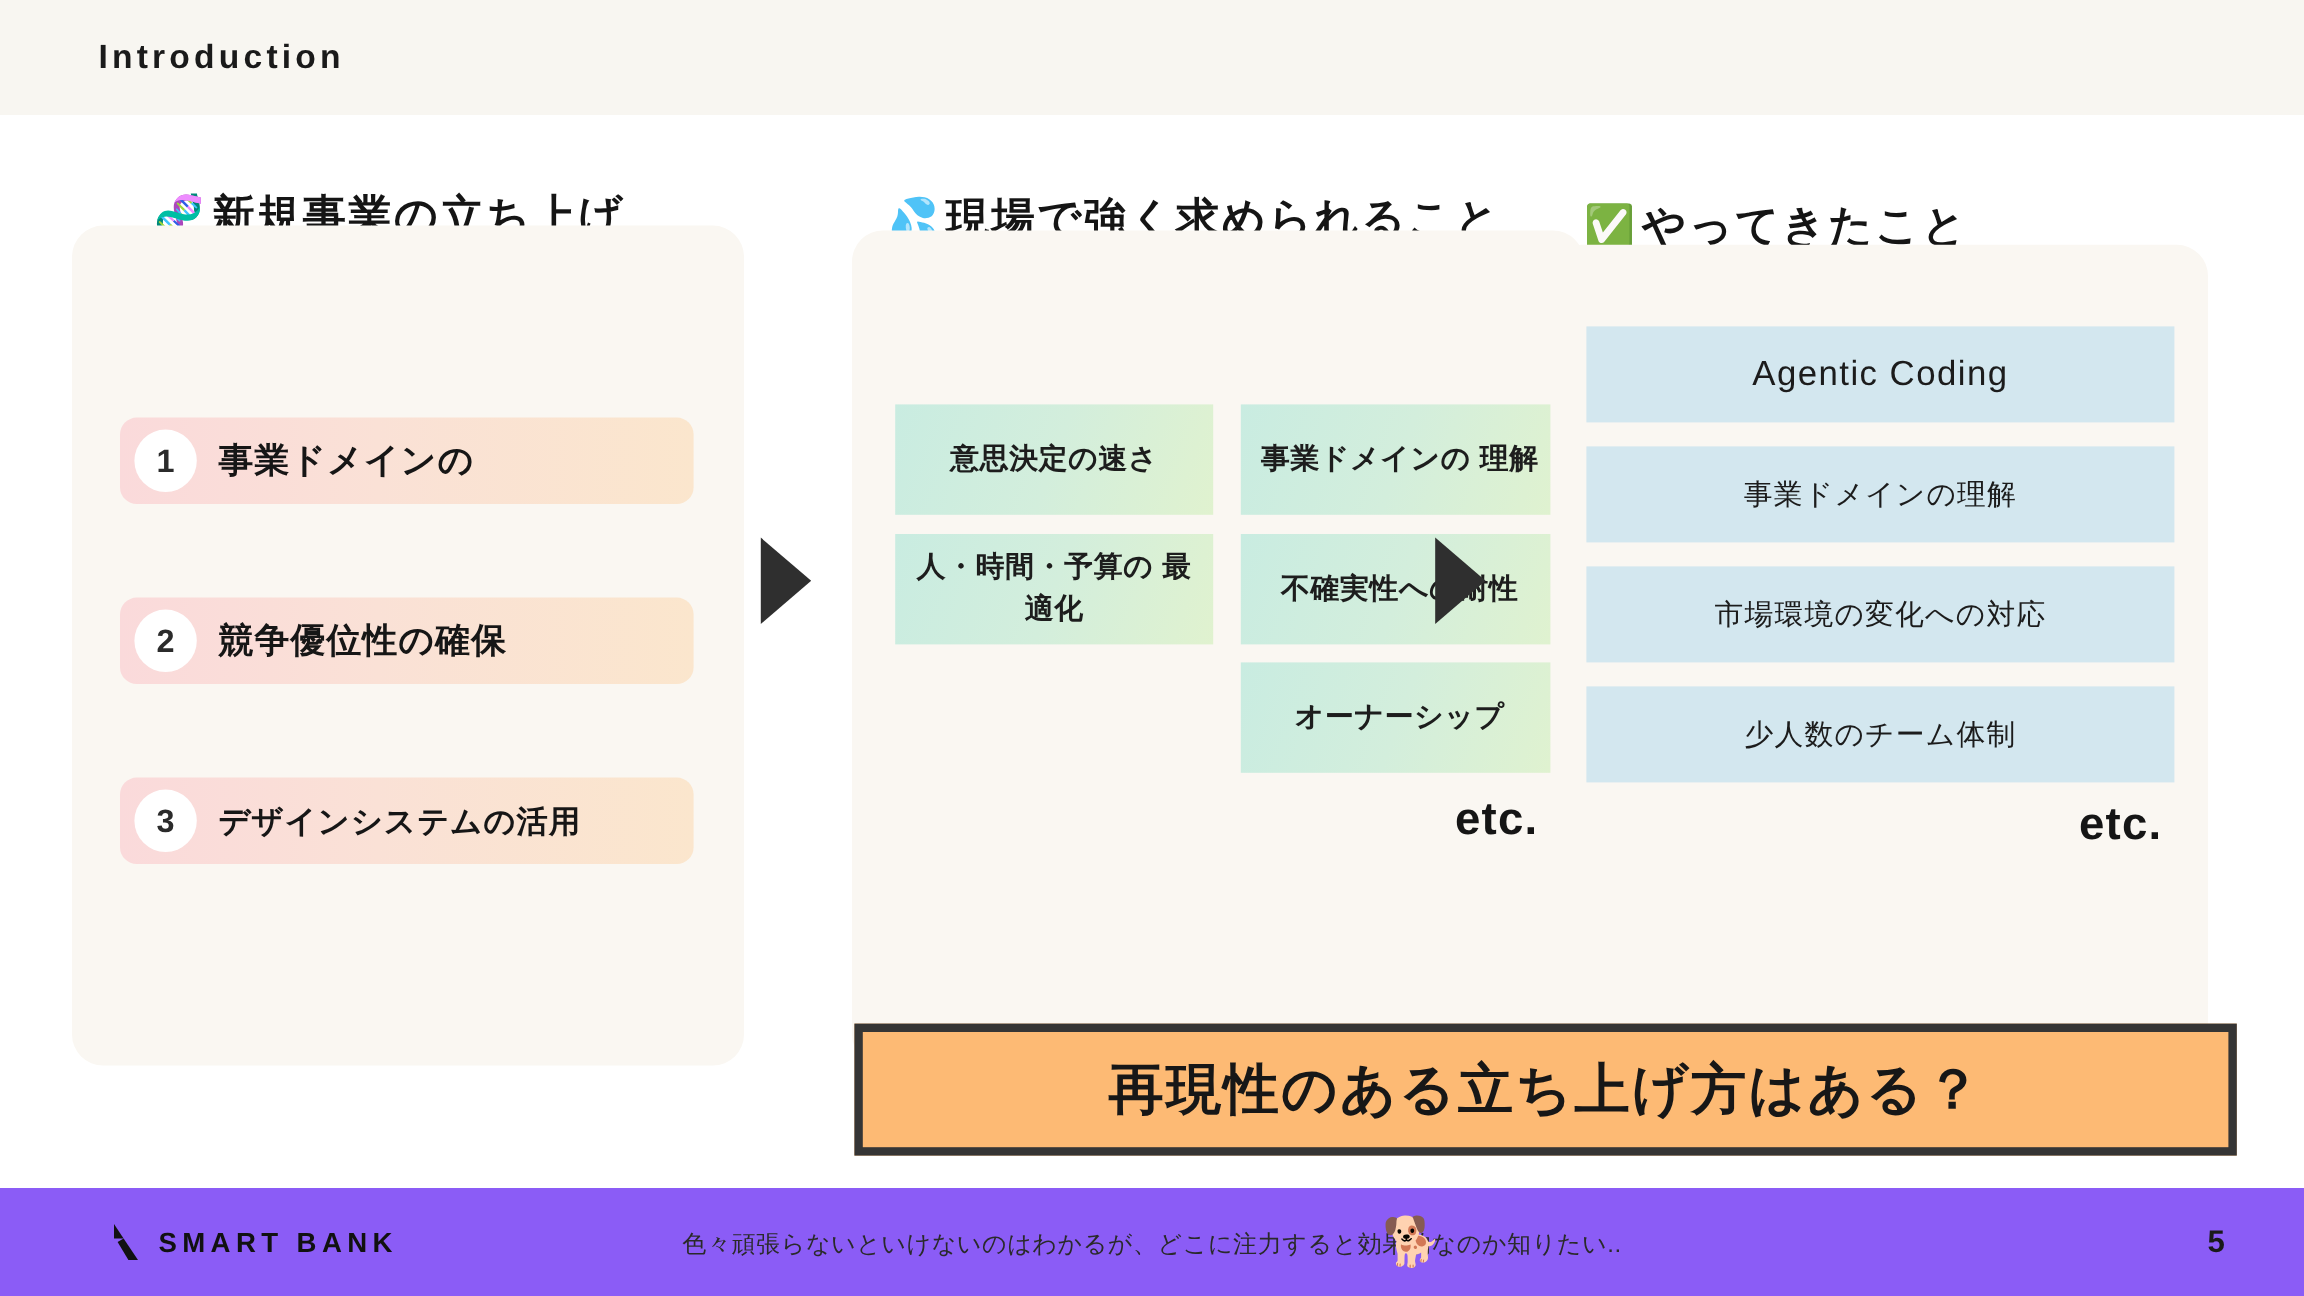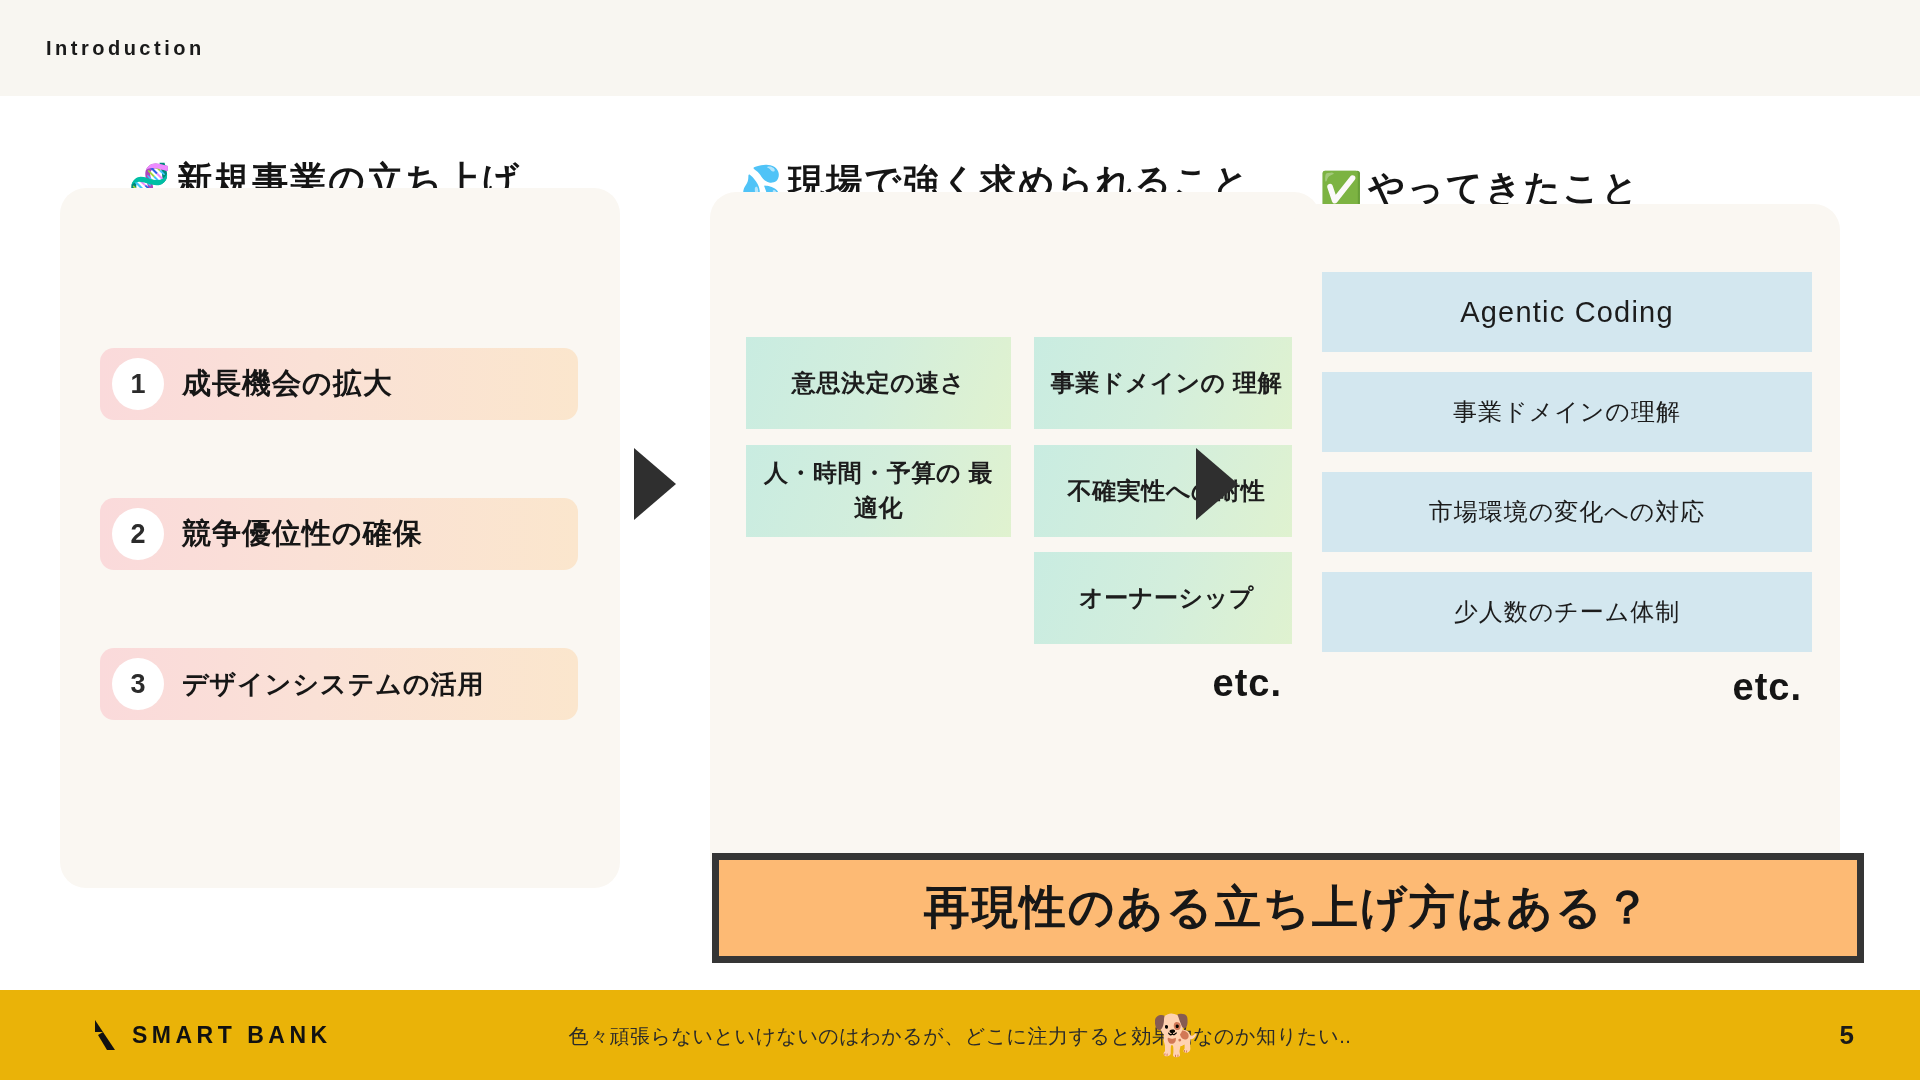--- a/index.html
+++ b/index.html
@@ -12,22 +12,22 @@
     position:relative;
   }
 
   
   .header{
     position:absolute; left:0; top:0; width:1920px; height:96px;
     background:#f8f6f1;
     display:flex; align-items:center;
   }
   .header-title{
-    margin-left:46px;
-    font-size:20px;
+    margin-left:82px;
+    font-size:28px;
     font-weight:700;
     letter-spacing:3.5px;
     color:#1a1a1a;
   }
 
   
   .stage{ position:absolute; left:0; top:96px; width:1920px; height:894px; background:#fff; }
 
   
   .col-title{
@@ -141,21 +141,21 @@
     display:flex; align-items:center; justify-content:center;
   }
   .callout-text{
     font-size:46px; font-weight:700; letter-spacing:2px; color:#171717;
     white-space:nowrap;
   }
 
   
   .footer{
     position:absolute; left:0; top:990px; width:1920px; height:90px;
-    background:#eab308;
+    background:#8b5cf6;
     display:flex; align-items:center;
   }
   .brand{
     position:absolute; left:92px; top:50%; transform:translateY(-50%);
     display:flex; align-items:center; gap:14px;
   }
   .brand-mark{ width:26px; height:30px; display:block; }
   .brand-name{
     font-size:23px; font-weight:700; letter-spacing:4.5px; color:#111;
   }
@@ -183,21 +183,21 @@
 
 <div class="stage">
 
   <div class="col-title" id="title1">
     <span class="emo">🧬</span>
     <span>新規事業の立ち上げ</span>
   </div>
   <div class="panel" id="panel1">
     <div class="pill" id="pill0">
       <div class="pill-badge">1</div>
-      <div class="pill-label">成長機会の拡大</div>
+      <div class="pill-label">事業ドメインの</div>
     </div>
     <div class="pill" id="pill1">
       <div class="pill-badge">2</div>
       <div class="pill-label">競争優位性の確保</div>
     </div>
     <div class="pill" id="pill2">
       <div class="pill-badge">3</div>
       <div class="pill-label">デザインシステムの活用</div>
     </div>
   </div>

